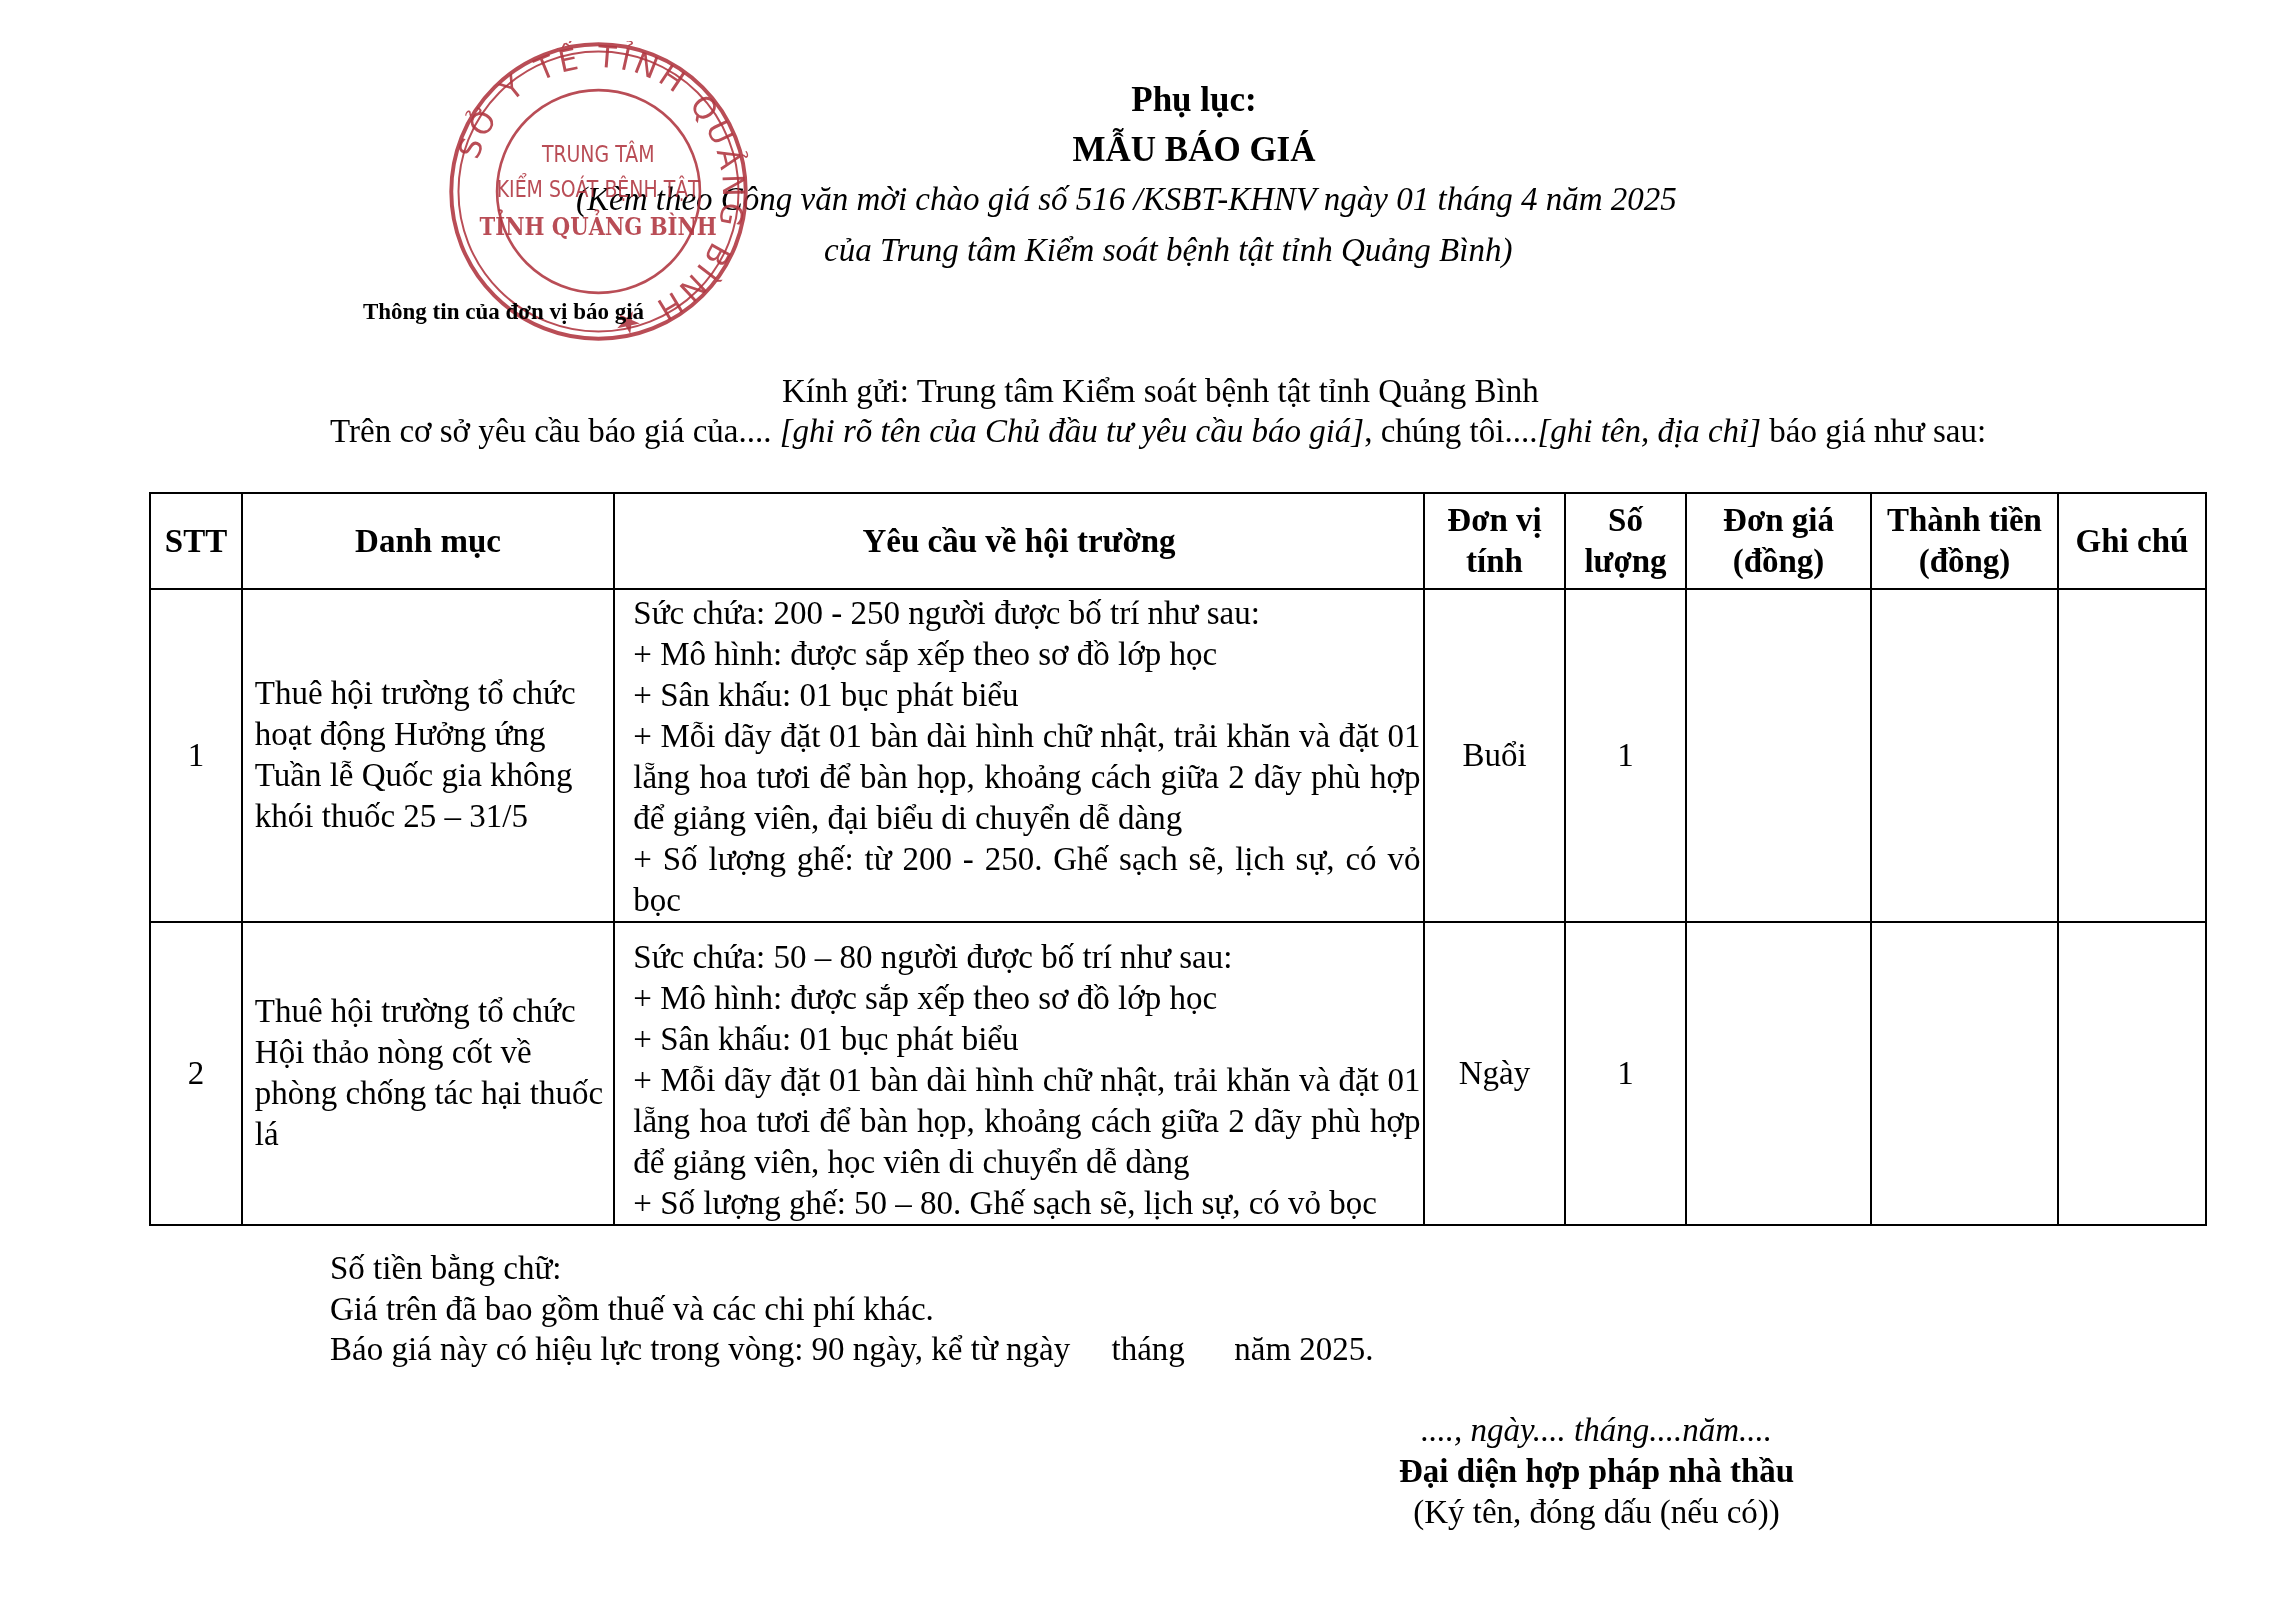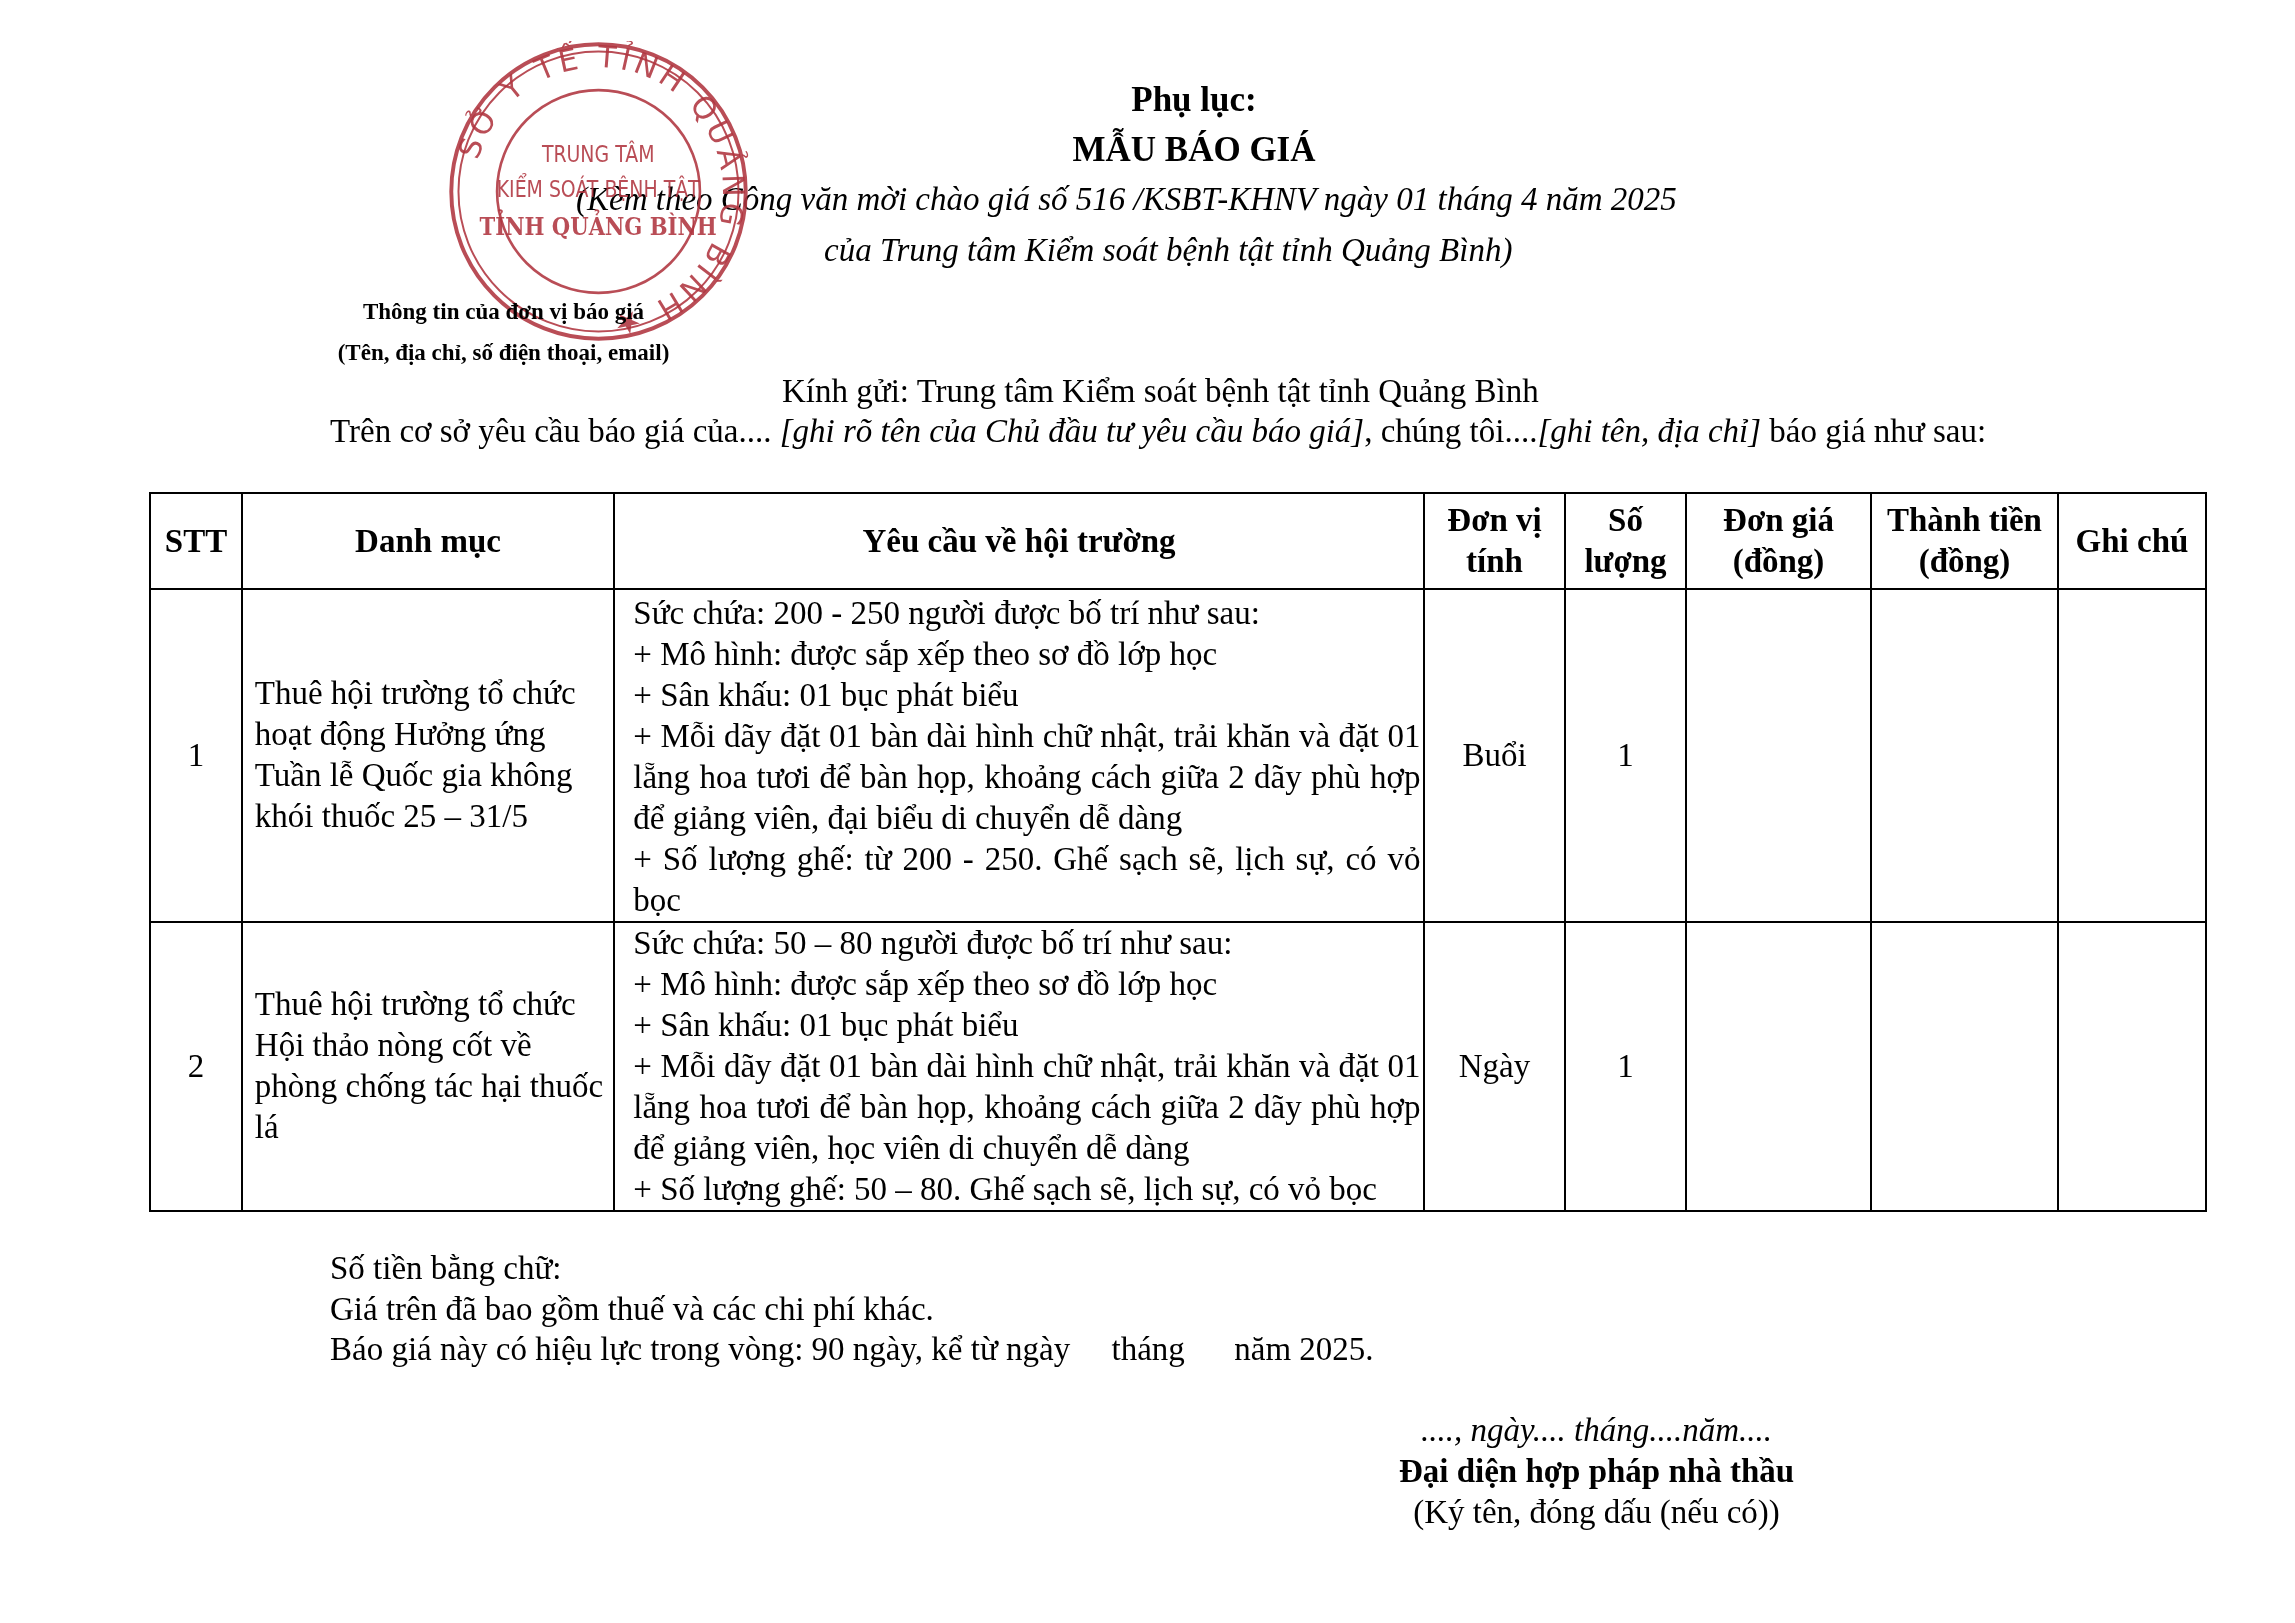--- a/index.html
+++ b/index.html
@@ -51,21 +51,20 @@
   </text>
   <g font-family="DejaVu Sans, sans-serif" fill="#B0353F" opacity="0.88" text-anchor="middle">
     <text x="230" y="185" font-size="34" transform="scale(0.85,1) translate(40,0)">TRUNG TÂM</text>
     <text x="230" y="238" font-size="34" transform="scale(0.85,1) translate(40,0)">KIỂM SOÁT BỆNH TẬT</text>
     <text x="230" y="296" font-size="38" font-weight="bold" font-family="DejaVu Serif, serif" transform="scale(0.85,1) translate(40,0)">TỈNH QUẢNG BÌNH</text>
   </g>
 </svg>
 
 <div class="abs center bold txt" style="left:242px; width:523px; top:291px; font-size:23px;">
   <div>Thông tin của đơn vị báo giá</div>
-  <div>(Tên, địa chỉ, số điện thoại, email)</div>
 </div>
 
 <div class="abs txt" style="left:782px; top:371px;">Kính gửi: Trung tâm Kiểm soát bệnh tật tỉnh Quảng Bình</div>
 <div class="abs txt" style="left:330px; top:411px;">
   <span>Trên cơ sở yêu cầu báo giá của.... </span><span class="it">[ghi rõ tên của Chủ đầu tư yêu cầu báo giá]</span><span>, chúng tôi....</span><span class="it">[ghi tên, địa chỉ]</span><span> báo giá như sau:</span>
 </div>
 
 <table class="quote">
   <colgroup>
     <col style="width:92px">
@@ -117,21 +116,21 @@
       <td class="c-center">Buổi</td>
       <td class="c-center">1</td>
       <td class="c-center"></td>
       <td class="c-center"></td>
       <td class="c-center"></td>
     </tr>
     <tr class="row2">
       <td class="c-center">2</td>
       <td class="danhmuc">Thuê hội trường tổ chức Hội thảo nòng cốt về phòng chống tác hại thuốc lá</td>
       <td class="req">
-        <div style="padding-top:0">
+        <div style="padding-top:14px">
           <span class="req-line">Sức chứa: 50 – 80 người được bố trí như sau:</span>
           <span class="req-line">+ Mô hình: được sắp xếp theo sơ đồ lớp học</span>
           <span class="req-line">+ Sân khấu: 01 bục phát biểu</span>
           <span class="req-line">+ Mỗi dãy đặt 01 bàn dài hình chữ nhật, trải khăn và đặt 01 lẵng hoa tươi để bàn họp, khoảng cách giữa 2 dãy phù hợp để giảng viên, học viên di chuyển dễ dàng</span>
           <span class="req-line">+ Số lượng ghế: 50 – 80. Ghế sạch sẽ, lịch sự, có vỏ bọc</span>
         </div>
       </td>
       <td class="c-center">Ngày</td>
       <td class="c-center">1</td>
       <td class="c-center"></td>

